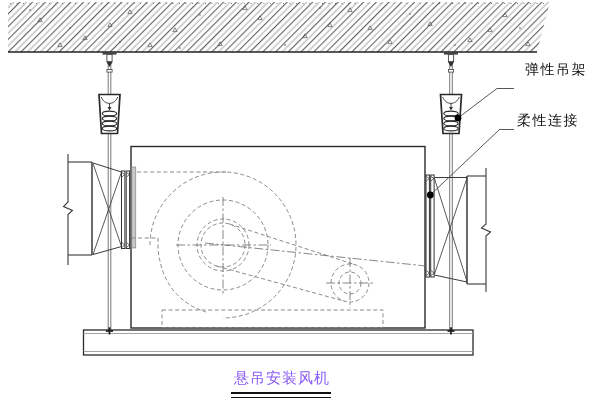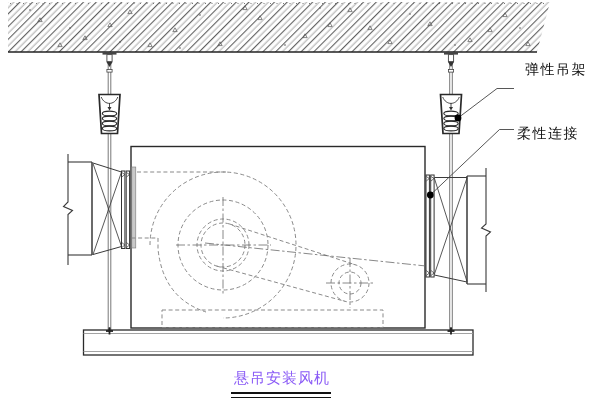--- a/index.html
+++ b/index.html
@@ -13,21 +13,21 @@
   .canvas svg{position:absolute;left:0;top:0;}
   .callout-label{
     position:absolute;
     font-size:14px;
     color:#111;
     letter-spacing:1.5px;
     white-space:nowrap;
     line-height:1;
   }
   .label-spring{left:517px;top:62px;margin-left:8px;}
-  .label-flex{left:517px;top:126px;}
+  .label-flex{left:517px;top:113px;}
   .drawing-title{
     position:absolute;
     left:226px;top:371px;width:112px;
     text-align:center;
     font-size:15px;
     color:#8b5cf6;
     letter-spacing:1px;
     line-height:1;
   }
   .title-underline{

